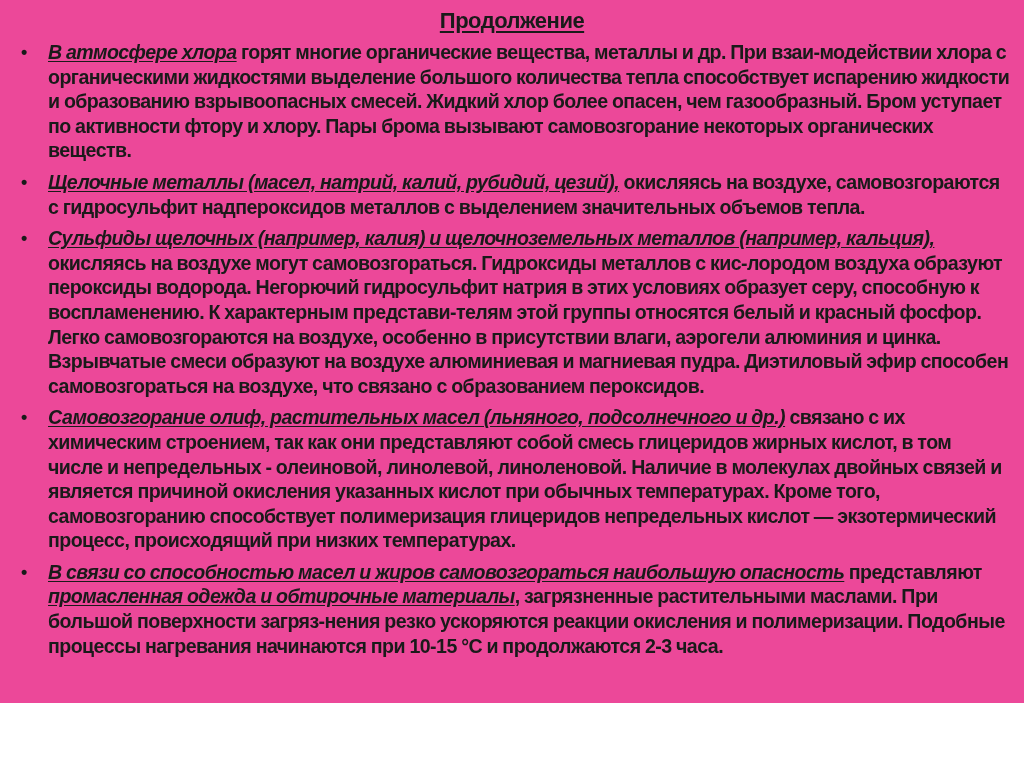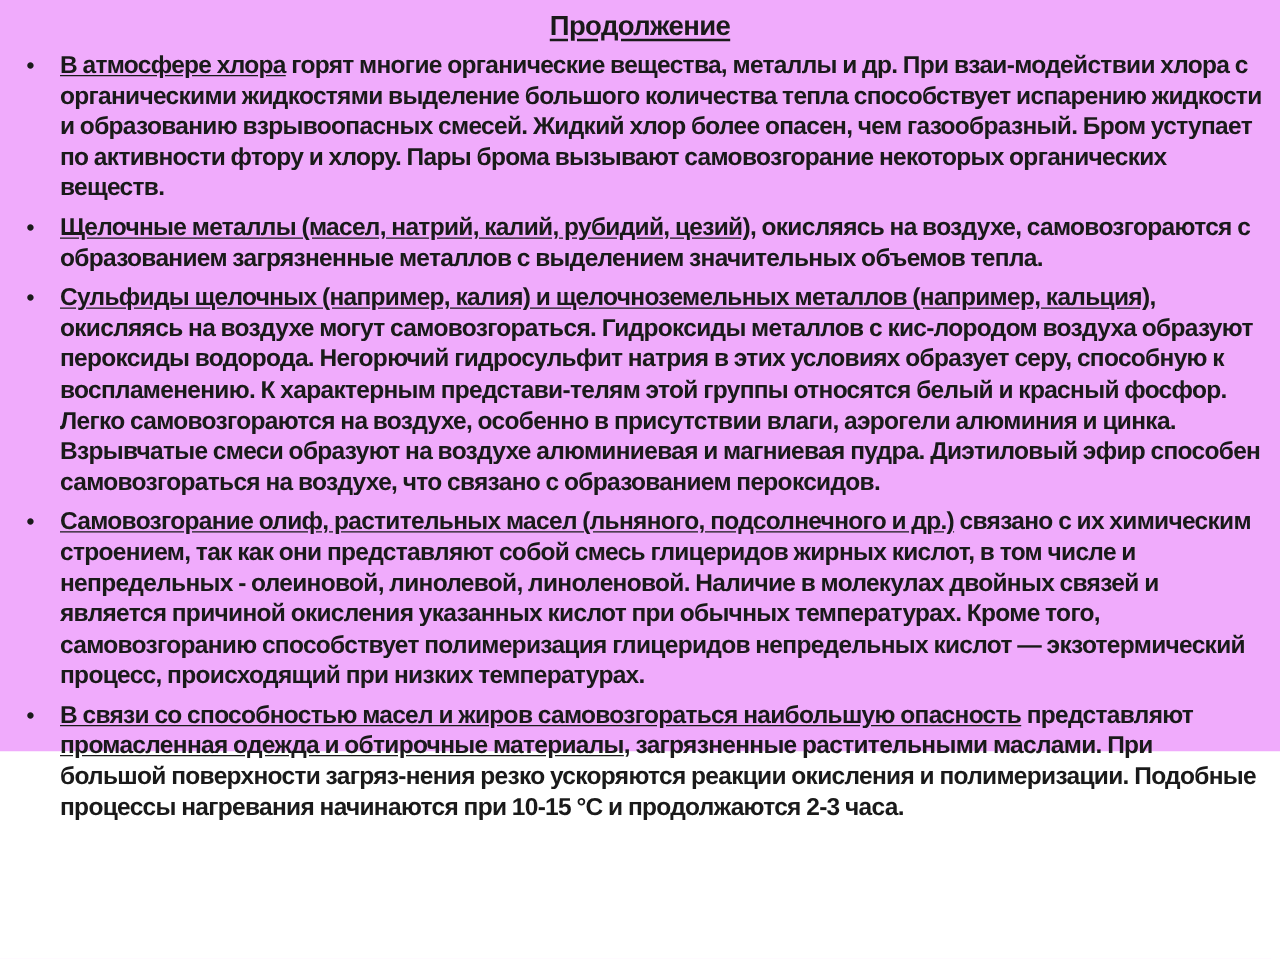--- a/index.html
+++ b/index.html
@@ -12,22 +12,22 @@
       height: 767px;
       overflow: hidden;
       position: relative;
       font-family: "Liberation Sans", "DejaVu Sans", sans-serif;
       color: #1a1a1a;
     }
     .slide {
       position: absolute;
       left: 0; top: 0;
       width: 1024px;
-      height: 601px;
-      background: #f0abfc;
+      height: 703px;
+      background: #ec4899;
     }
     .title {
       position: absolute;
       left: 0; right: 0;
       top: 6px;
       text-align: center;
       font-weight: bold;
       font-size: 22px;
       line-height: 30px;
       letter-spacing: -0.5px;
@@ -57,40 +57,41 @@
     }
     .bullet-dot {
       position: absolute;
       left: 0;
       top: 0;
       width: 20px;
       text-align: center;
       font-size: 18px;
     }
     .em {
+      font-style: italic;
       text-decoration: underline;
       text-underline-offset: 2px;
     }
   </style>
 </head>
 <body>
 
 <div class="slide">
   <div class="title">
     <span>Продолжение</span>
   </div>
 
   <ul class="bullets">
     <li class="bullet">
       <span class="bullet-dot">•</span>
       <span class="em">В атмосфере хлора</span><span> горят многие органические вещества, металлы и др. При взаи-модействии хлора с органическими жидкостями выделение большого количества тепла способствует испарению жидкости и образованию взрывоопасных смесей. Жидкий хлор более опасен, чем газообразный. Бром уступает по активности фтору и хлору. Пары брома вызывают самовозгорание некоторых органических веществ.</span>
     </li>
     <li class="bullet">
       <span class="bullet-dot">•</span>
-      <span class="em">Щелочные металлы (масел, натрий, калий, рубидий, цезий),</span><span> окисляясь на воздухе, самовозгораются с образованием загрязненные металлов с выделением значительных объемов тепла.</span>
+      <span class="em">Щелочные металлы (масел, натрий, калий, рубидий, цезий),</span><span> окисляясь на воздухе, самовозгораются с гидросульфит надпероксидов металлов с выделением значительных объемов тепла.</span>
     </li>
     <li class="bullet">
       <span class="bullet-dot">•</span>
       <span class="em">Сульфиды щелочных (например, калия) и щелочноземельных металлов (например, кальция),</span><span> окисляясь на воздухе могут самовозгораться. Гидроксиды металлов с кис-лородом воздуха образуют пероксиды водорода. Негорючий гидросульфит натрия в этих условиях образует серу, способную к воспламенению. К характерным представи-телям этой группы относятся белый и красный фосфор. Легко самовозгораются на воздухе, особенно в присутствии влаги, аэрогели алюминия и цинка. Взрывчатые смеси образуют на воздухе алюминиевая и магниевая пудра. Диэтиловый эфир способен самовозгораться на воздухе, что связано с образованием пероксидов.</span>
     </li>
     <li class="bullet">
       <span class="bullet-dot">•</span>
       <span class="em">Самовозгорание олиф, растительных масел (льняного, подсолнечного и др.)</span><span> связано с их химическим строением, так как они представляют собой смесь глицеридов жирных кислот, в том числе и непредельных - олеиновой, линолевой, линоленовой. Наличие в молекулах двойных связей и является причиной окисления указанных кислот при обычных температурах. Кроме того, самовозгоранию способствует полимеризация глицеридов непредельных кислот — экзотермический процесс, происходящий при низких температурах.</span>
     </li>
     <li class="bullet">

